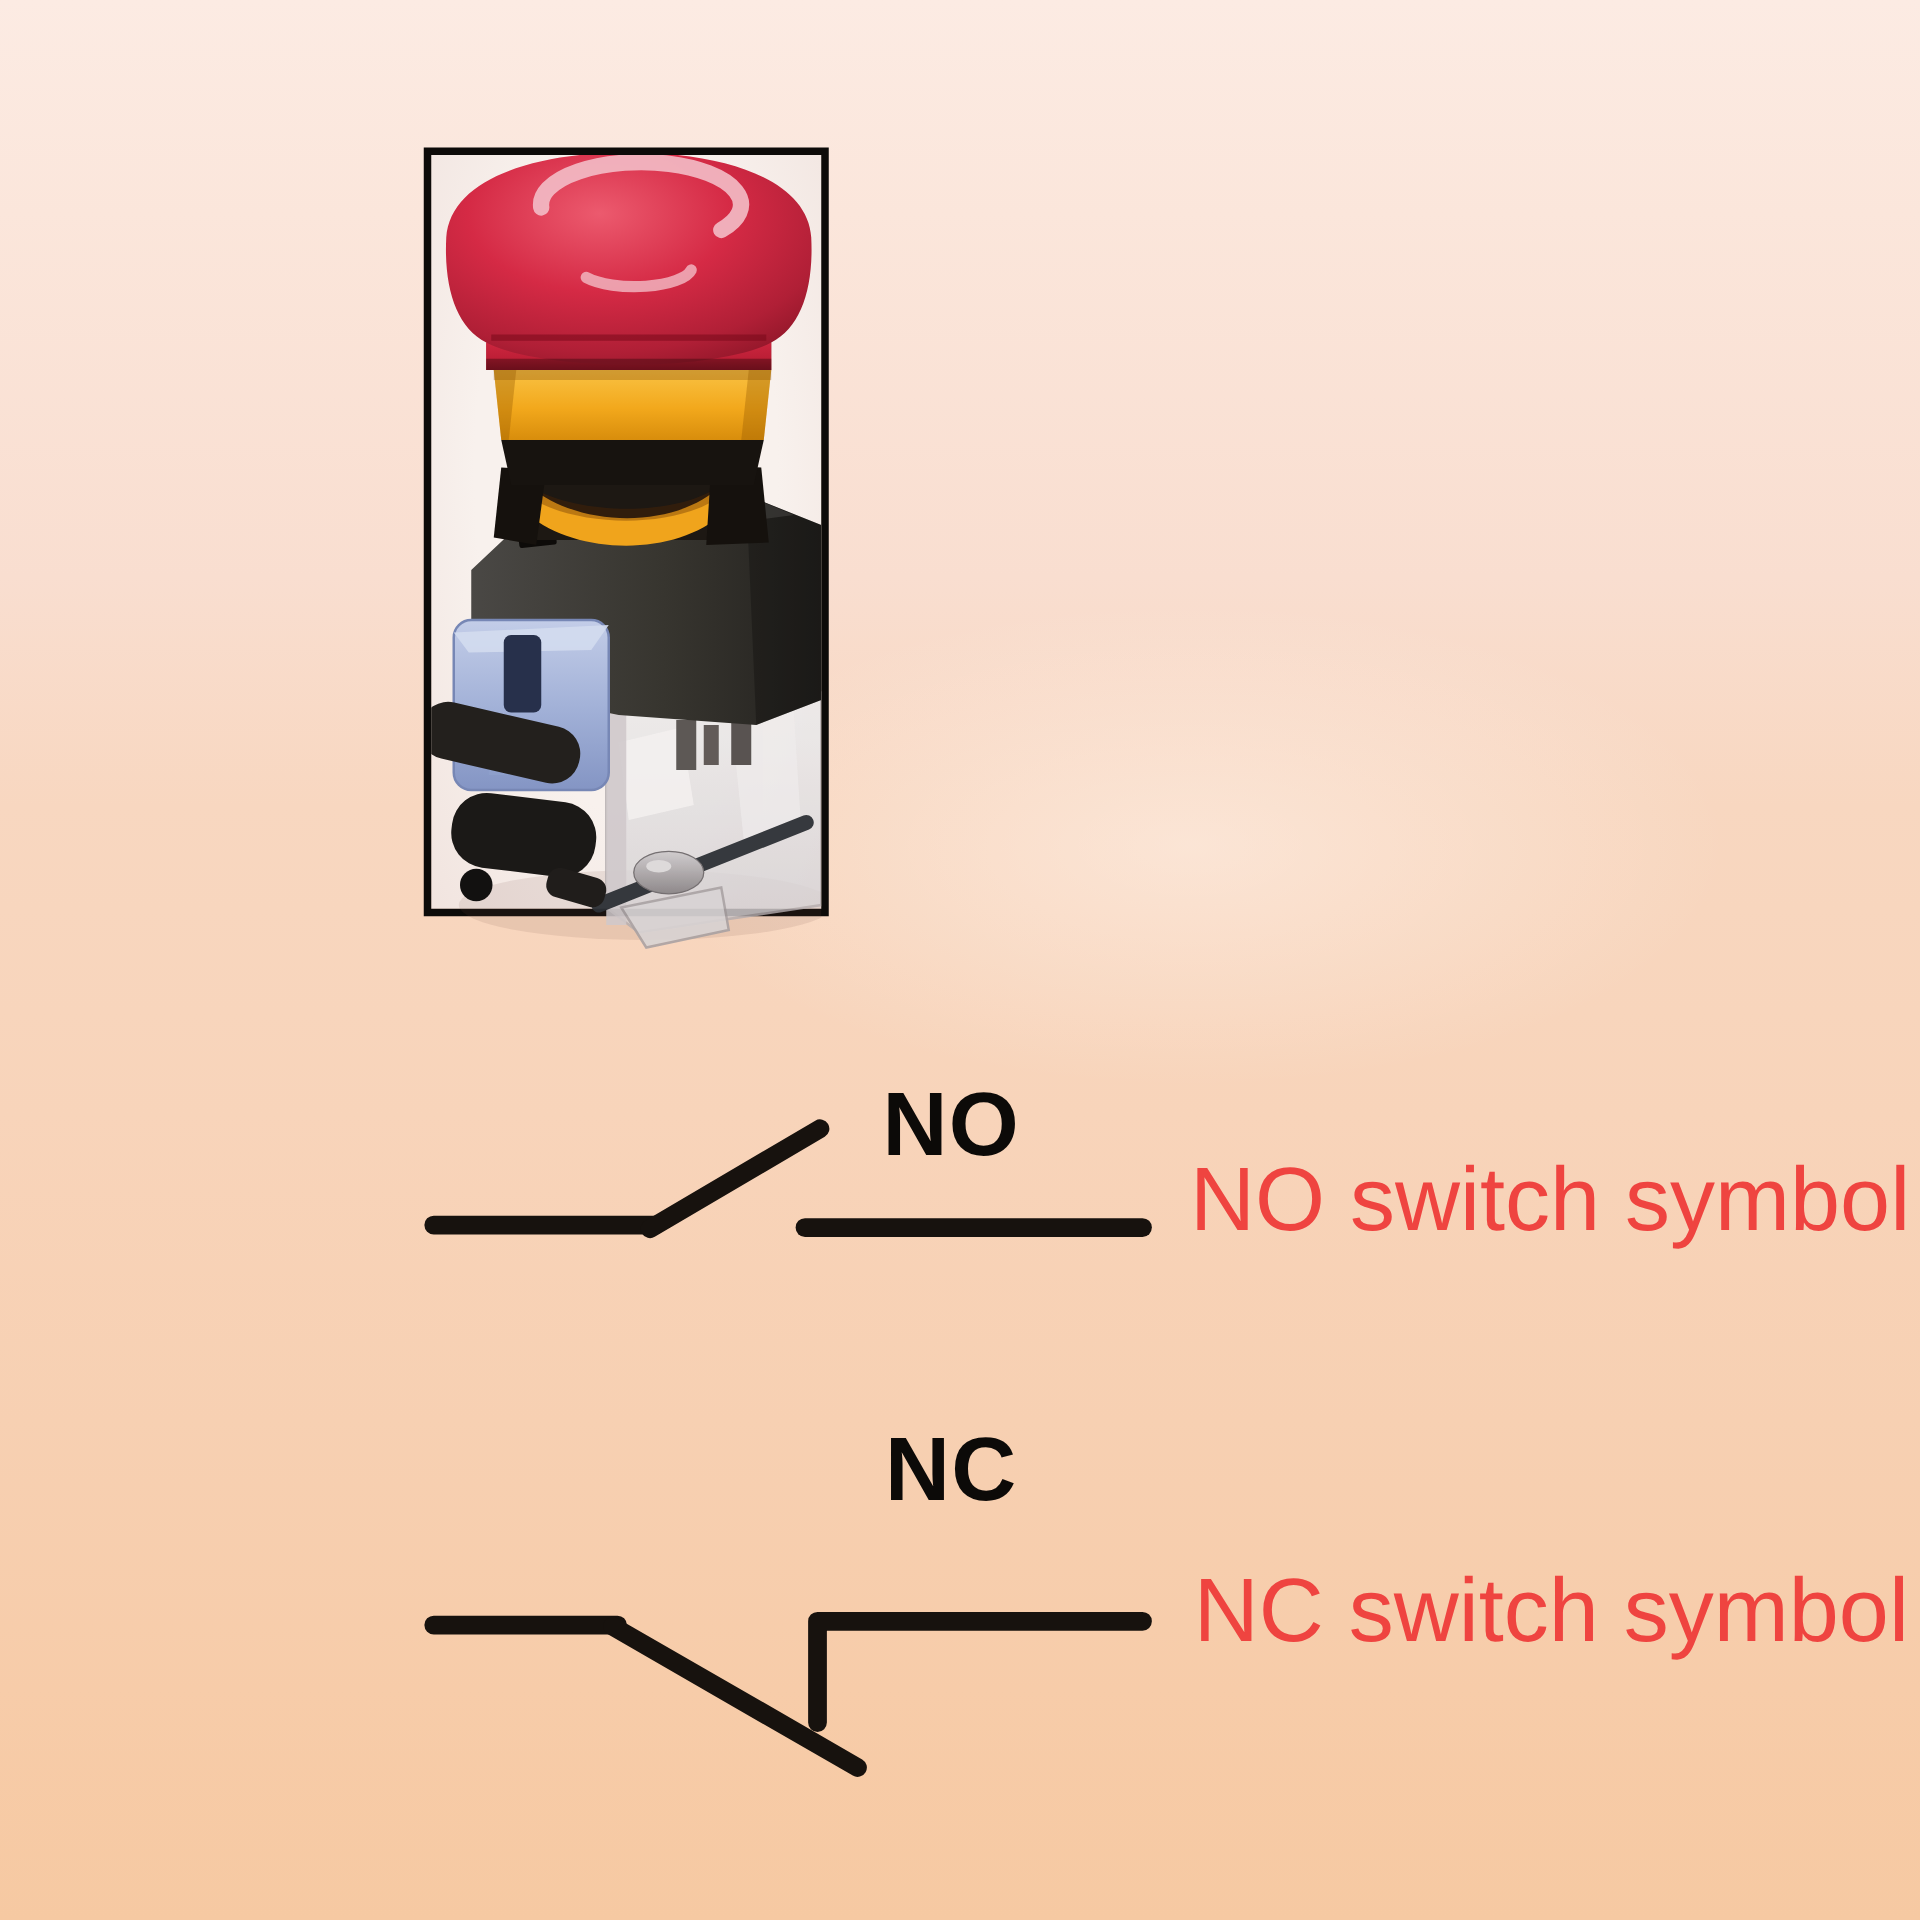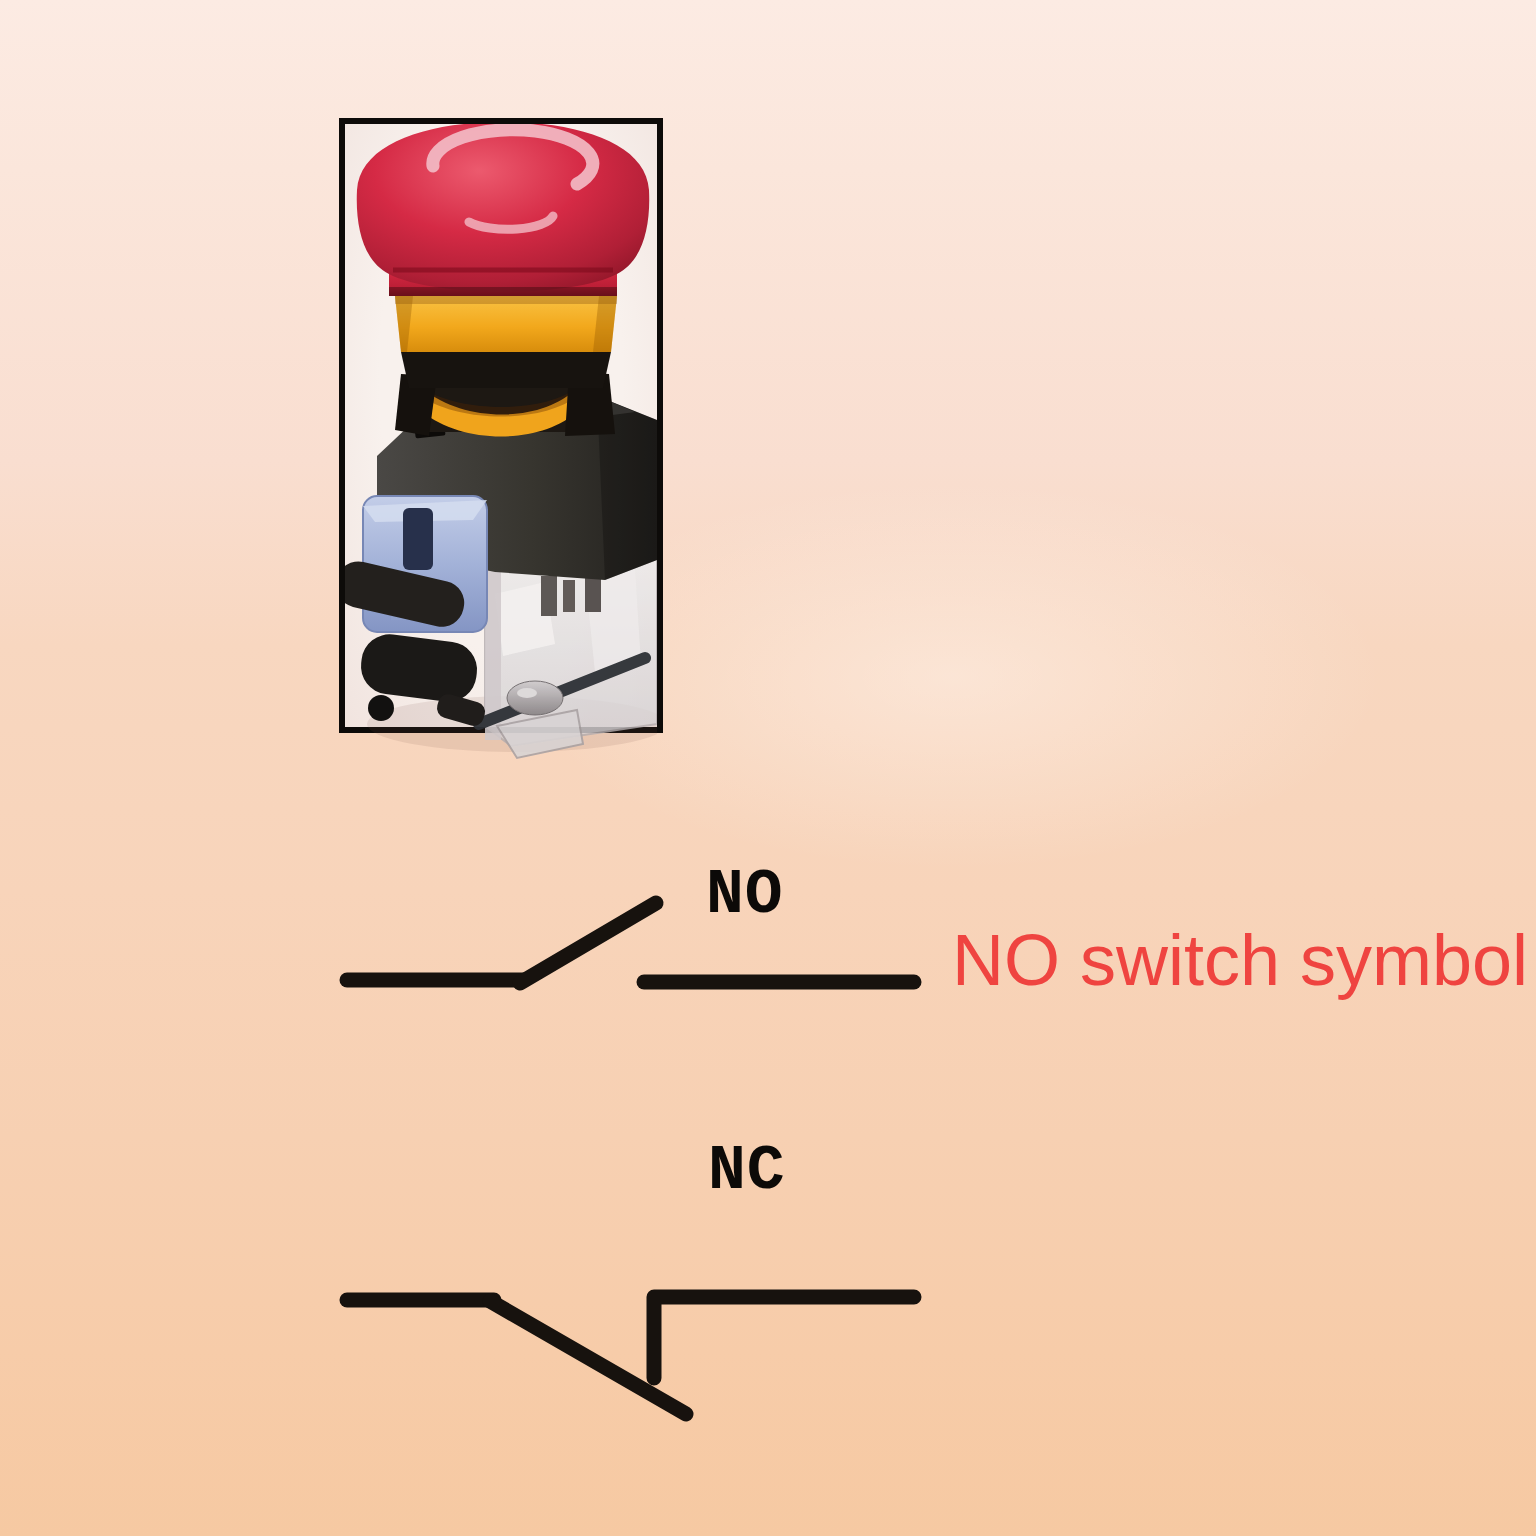--- a/index.html
+++ b/index.html
@@ -19,22 +19,22 @@
     border:6px solid #0d0b09;
     background:radial-gradient(ellipse at 50% 42%, #f8f1ed 55%, #f1e4df 100%);
     overflow:visible;
   }
   .photo-frame svg{position:absolute;left:0;top:0;display:block;}
   
   .symbols-layer{position:absolute;left:0;top:0;width:1536px;height:1536px;pointer-events:none;}
   .symbols-layer path{stroke:#17120e;stroke-width:15;fill:none;stroke-linecap:round;stroke-linejoin:round;}
   
   .sym-label{
-    position:absolute;color:#0c0a08;font-weight:bold;font-size:63px;line-height:1;
-    letter-spacing:1px;white-space:nowrap;font-family:Liberation Mono, monospace;
+    position:absolute;color:#0c0a08;font-weight:bold;font-size:72px;line-height:1;
+    letter-spacing:1px;white-space:nowrap;
   }
   .sym-label.no{left:706px;top:864px;}
   .sym-label.nc{left:708px;top:1140px;}
   .caption{
     position:absolute;color:#ef4440;font-size:72px;line-height:1;white-space:nowrap;
     letter-spacing:0px;
   }
   .caption.no{left:952px;top:924px;}
   .caption.nc{left:955px;top:1253px;}
 </style>
@@ -160,14 +160,15 @@
     <g>
       <path d="M347 1300 L494 1300"></path>
       <path d="M490 1301 L686 1414"></path>
       <path d="M914 1297 L654 1297 L654 1378"></path>
     </g>
   </svg>
 
   <div class="sym-label no">NO</div>
   <div class="caption no">NO switch symbol</div>
   <div class="sym-label nc">NC</div>
+  <div class="caption nc">NC switch symbol</div>
 
 </div>
 
 </body></html>

